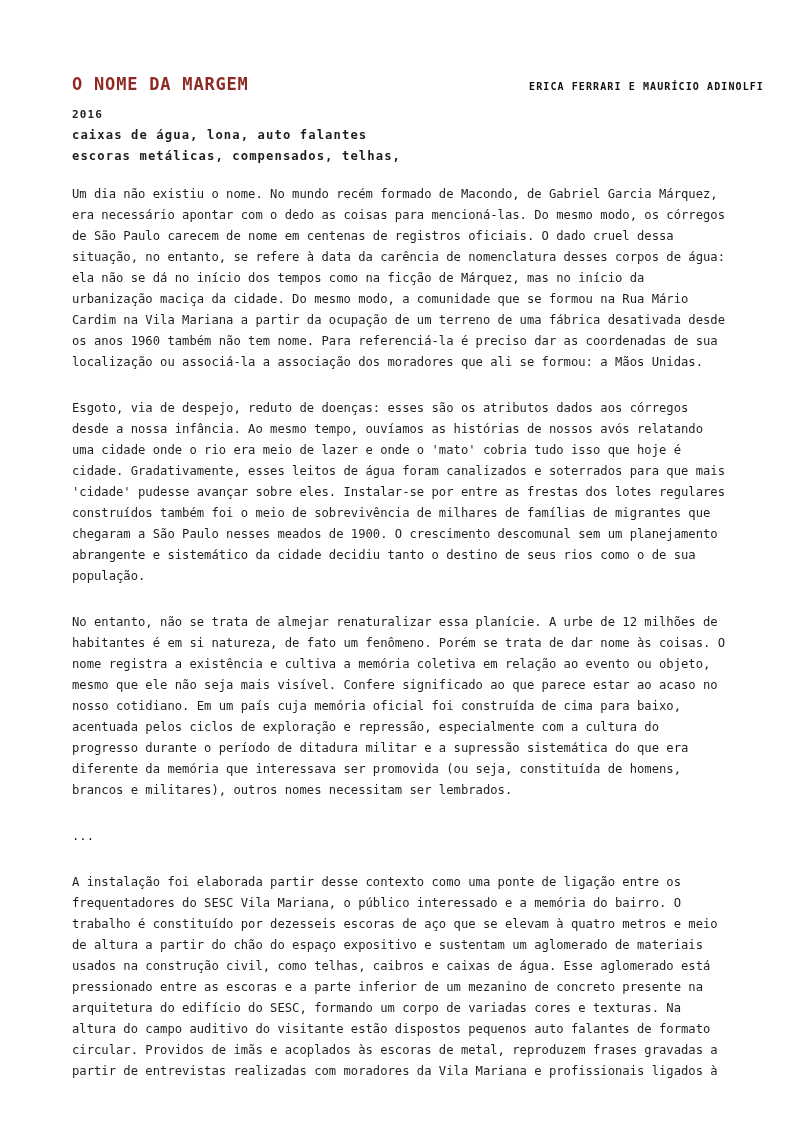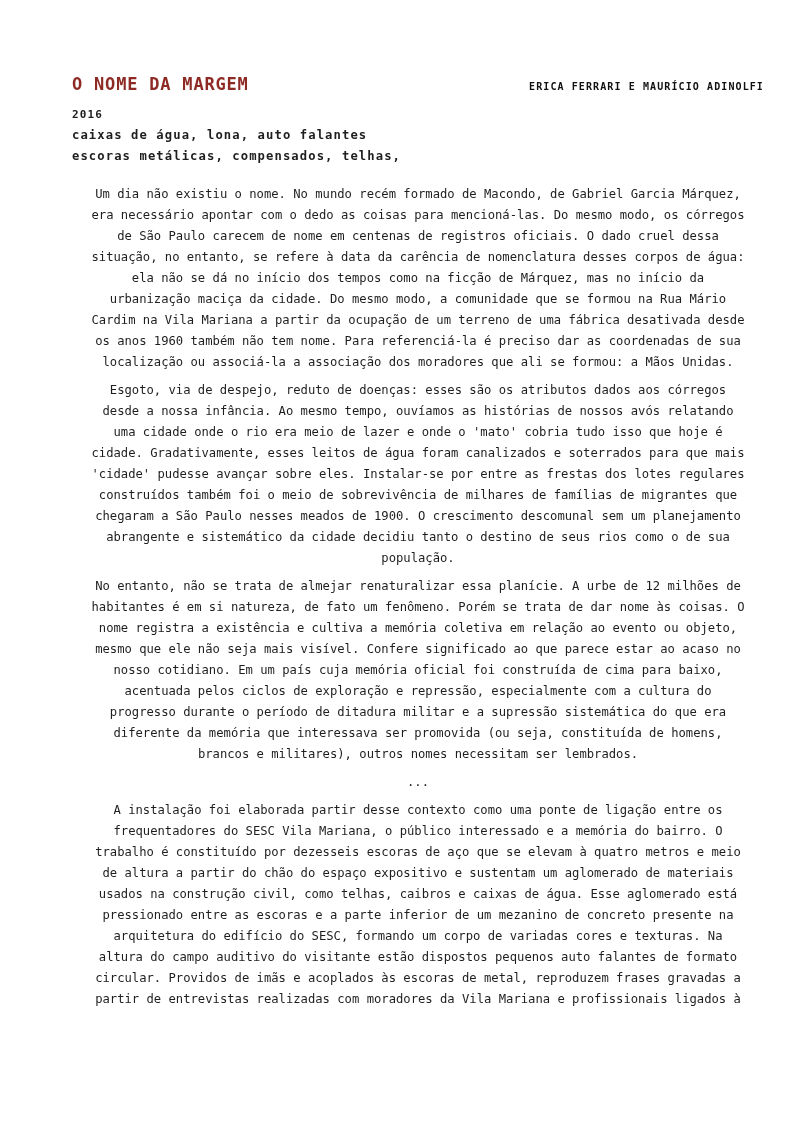--- a/index.html
+++ b/index.html
@@ -43,28 +43,28 @@
     font-weight: bold;
     letter-spacing: 1.1px;
     line-height: 21px;
   }
   .materials {
     font-size: 12.2px;
     font-weight: bold;
     letter-spacing: 1.1px;
     line-height: 21px;
   }
-  .doc-body { margin-top: 17px; text-align: center; }
+  .doc-body { margin-top: 17px; }
   .para {
     font-size: 12.2px;
     line-height: 21px;
     white-space: pre-line;
     color: #1e1e1e;
   }
-  .para + .para { margin-top: 7px; }
+  .para + .para { margin-top: 25px; }
 </style>
 </head>
 <body>
 
 <div class="page">
 
   <header class="doc-header">
     <div class="header-row">
       <h1 class="title">O NOME DA MARGEM</h1>
       <div class="artists">ERICA FERRARI E MAURÍCIO ADINOLFI</div>

